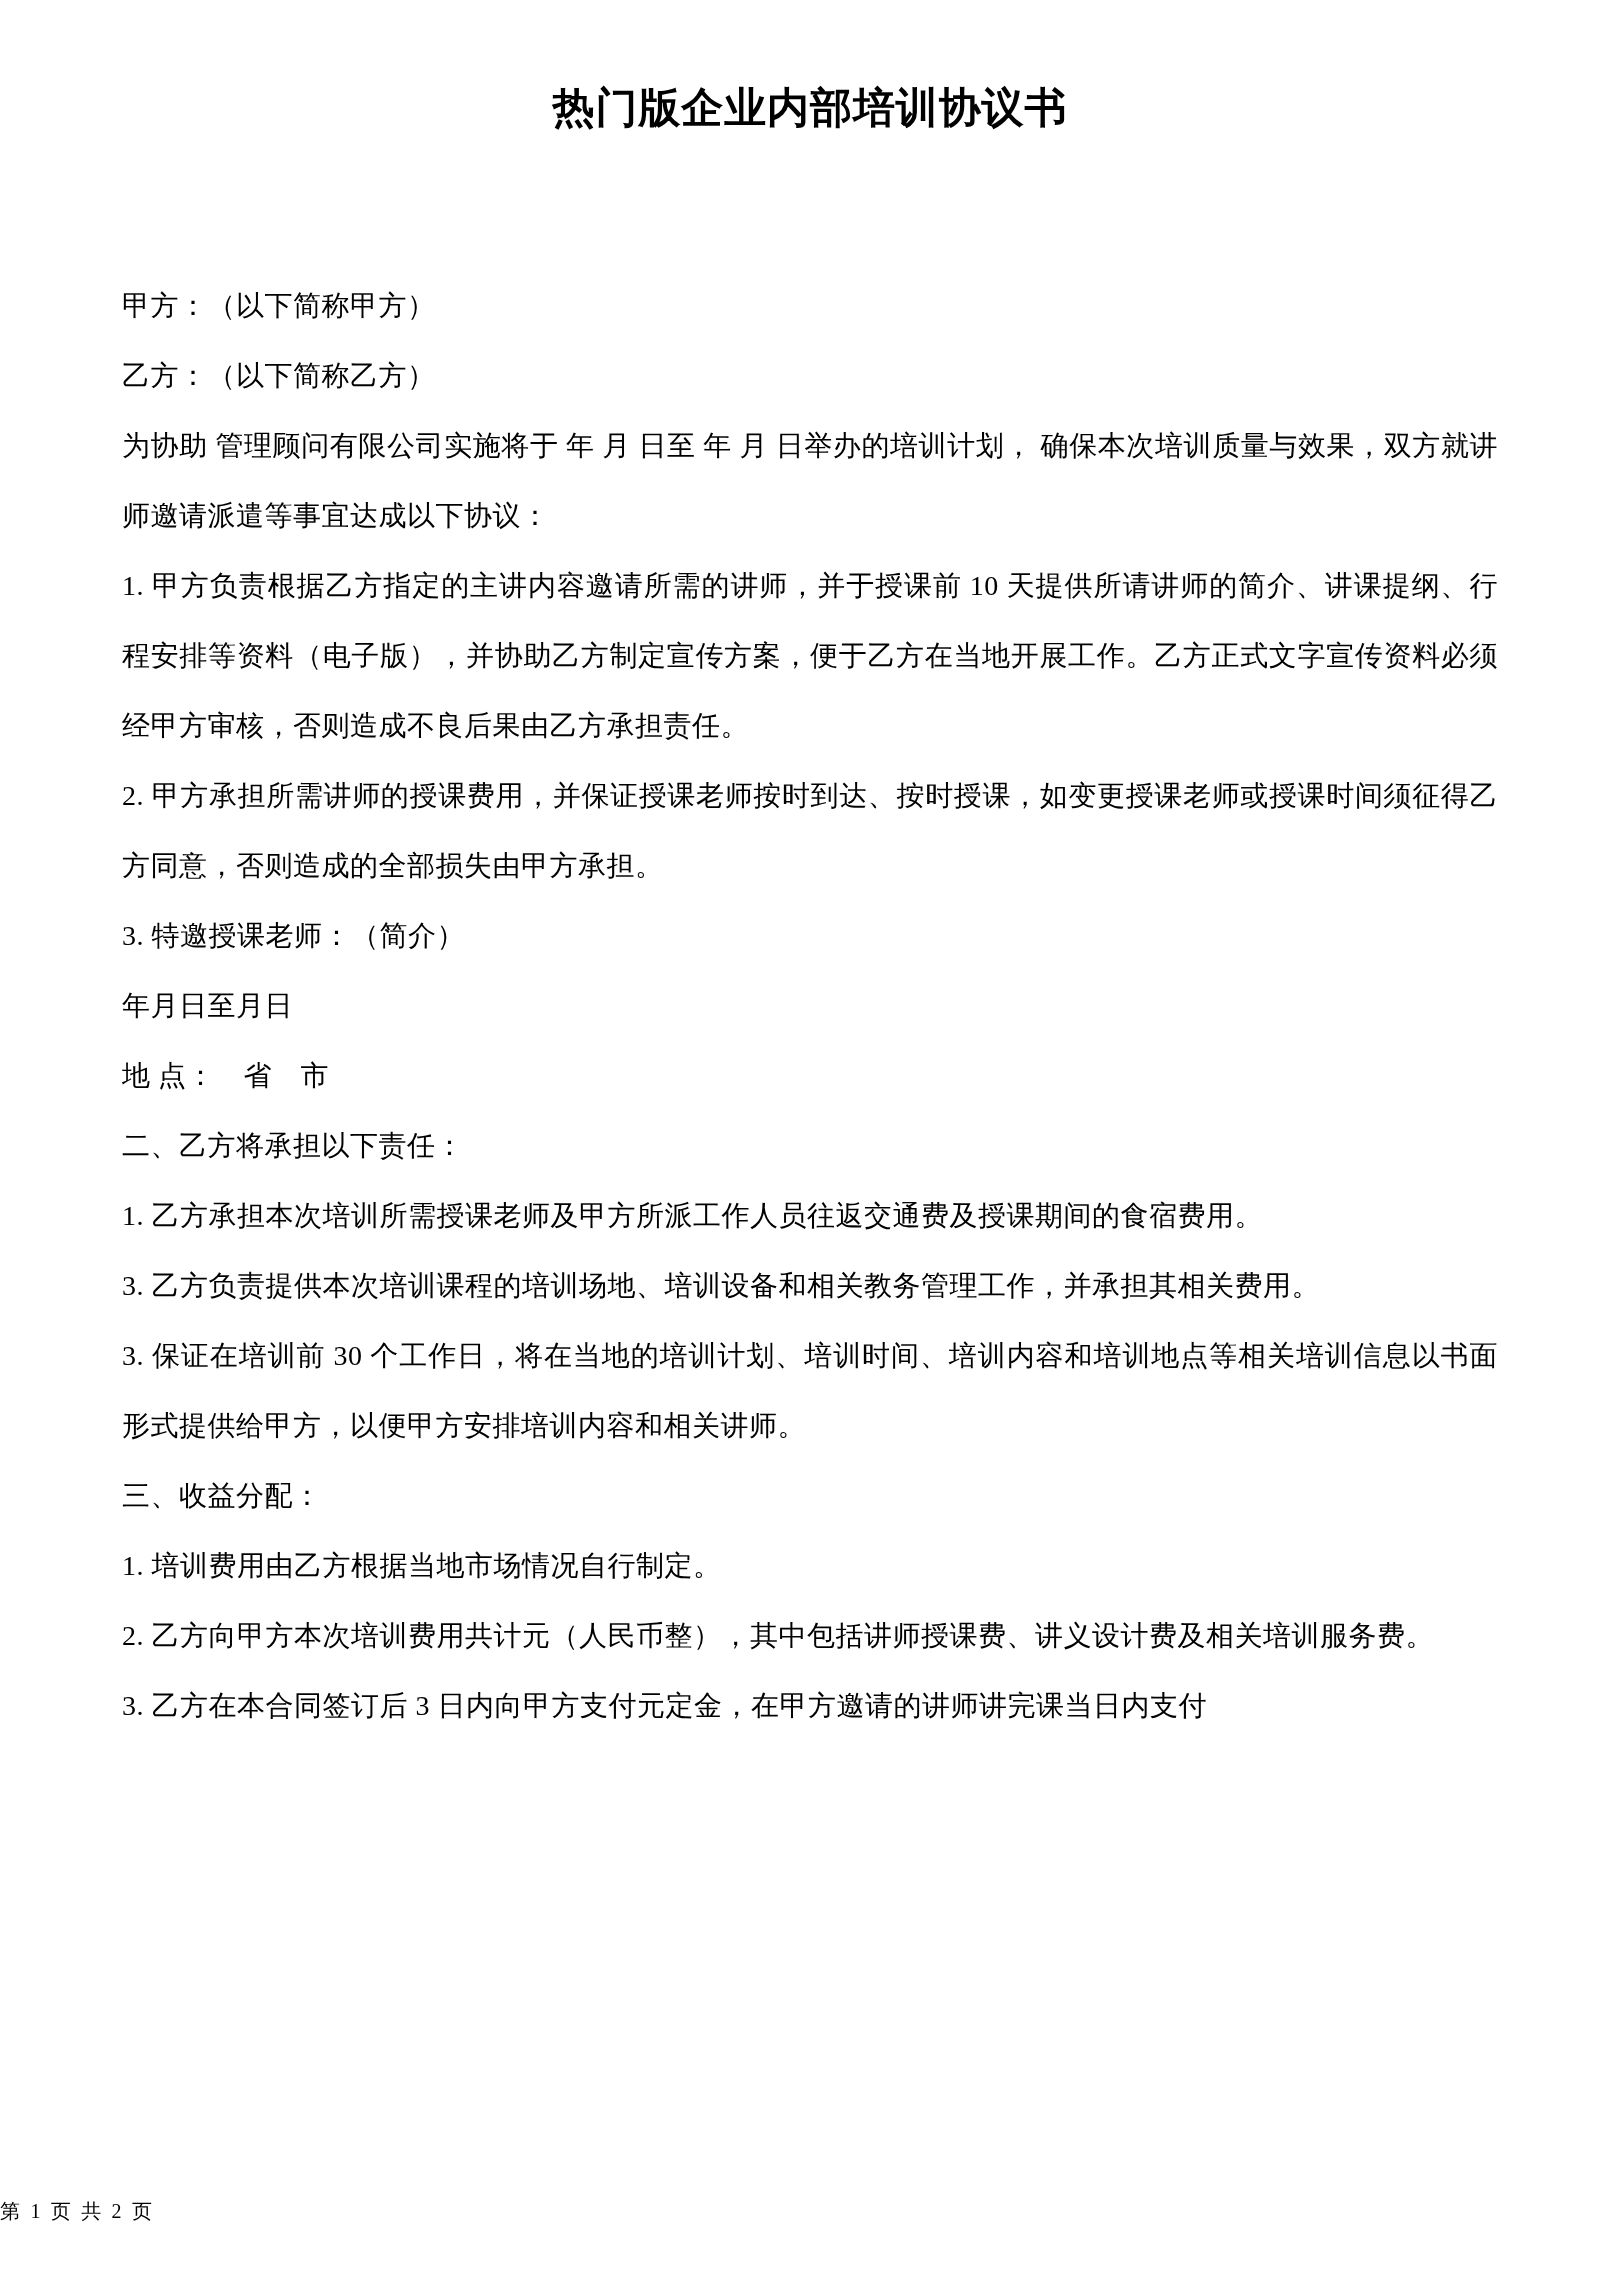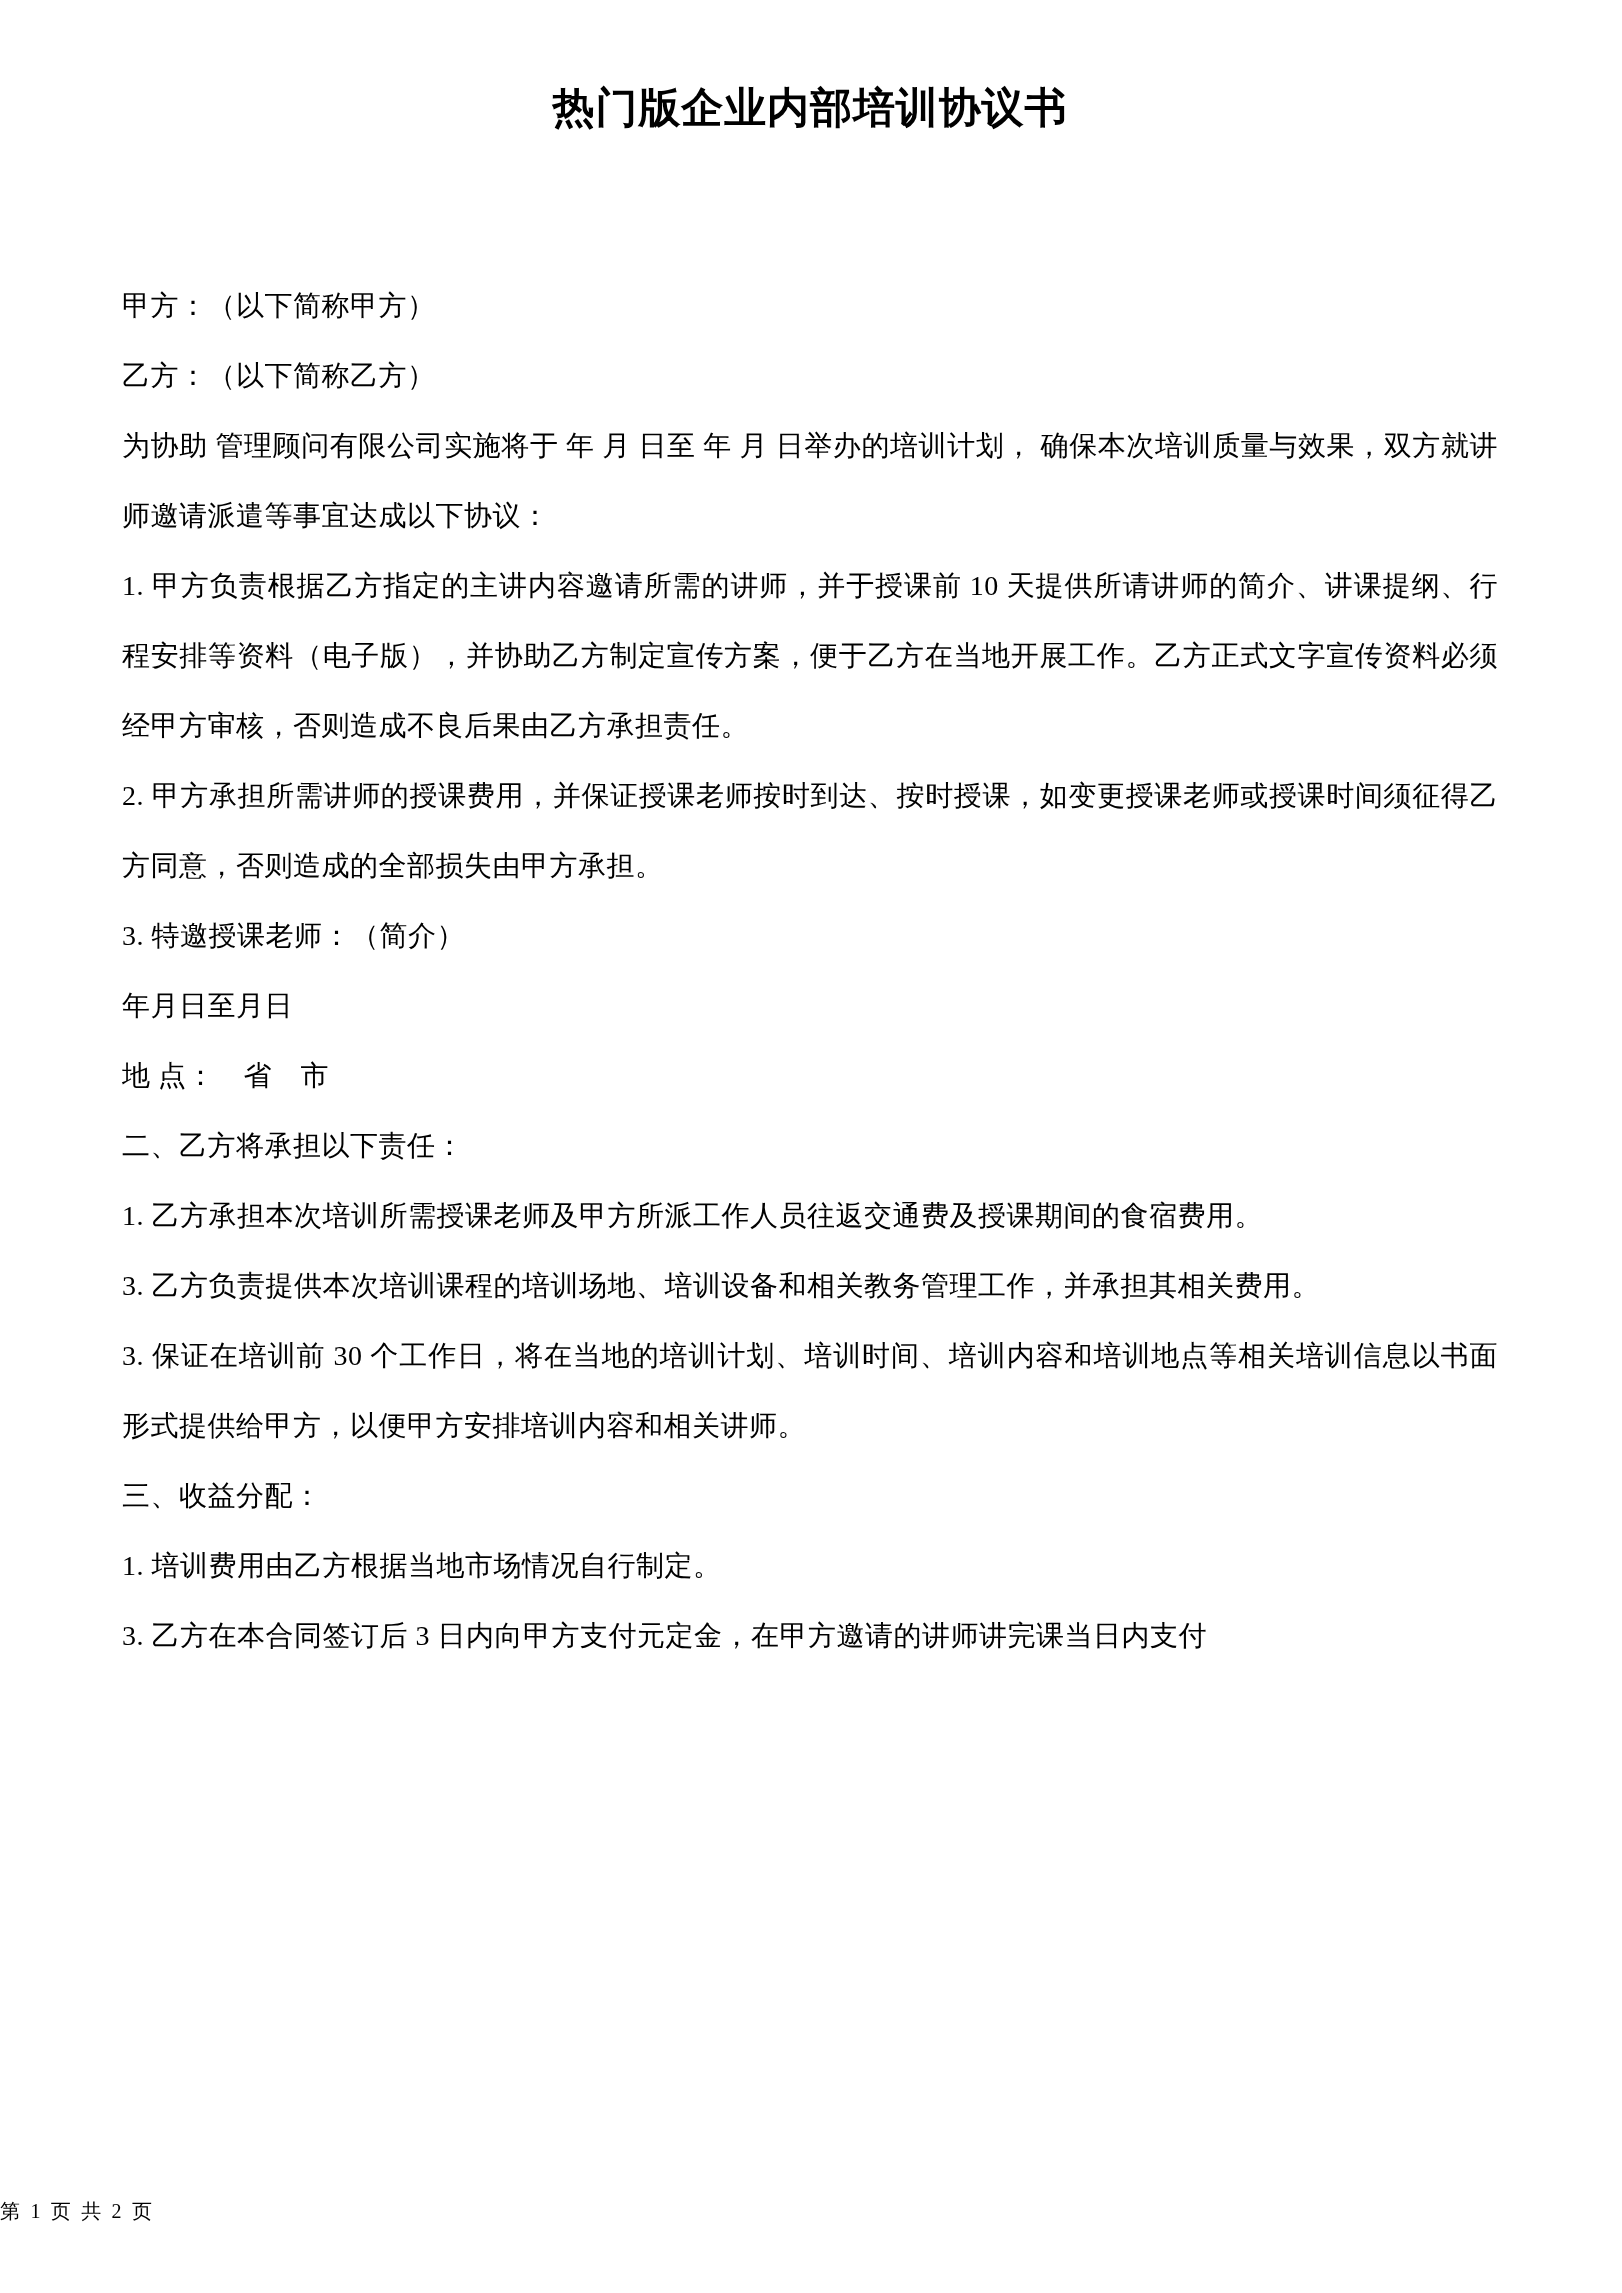--- a/index.html
+++ b/index.html
@@ -61,19 +61,20 @@
     <p>2. 甲方承担所需讲师的授课费用，并保证授课老师按时到达、按时授课，如变更授课老师或授课时间须征得乙方同意，否则造成的全部损失由甲方承担。</p>
     <p>3. 特邀授课老师：（简介）</p>
     <p>年月日至月日</p>
     <p>地 点：　省　市</p>
     <p>二、乙方将承担以下责任：</p>
     <p>1. 乙方承担本次培训所需授课老师及甲方所派工作人员往返交通费及授课期间的食宿费用。</p>
     <p>3. 乙方负责提供本次培训课程的培训场地、培训设备和相关教务管理工作，并承担其相关费用。</p>
     <p>3. 保证在培训前 30 个工作日，将在当地的培训计划、培训时间、培训内容和培训地点等相关培训信息以书面形式提供给甲方，以便甲方安排培训内容和相关讲师。</p>
     <p>三、收益分配：</p>
     <p>1. 培训费用由乙方根据当地市场情况自行制定。</p>
+    <p>2. 乙方向甲方本次培训费用共计元（人民币整），其中包括讲师授课费、讲义设计费及相关培训服务费。</p>
     <p>3. 乙方在本合同签订后 3 日内向甲方支付元定金，在甲方邀请的讲师讲完课当日内支付</p>
   </div>
 
   <div class="page-footer">第 1 页 共 2 页</div>
 
 </div>
 
 
 </body></html>

